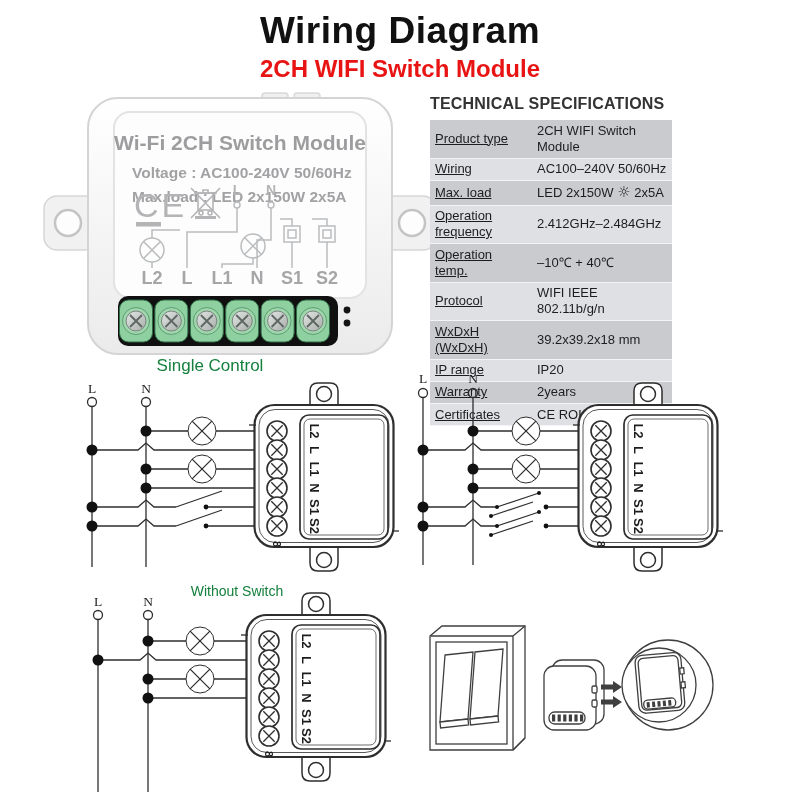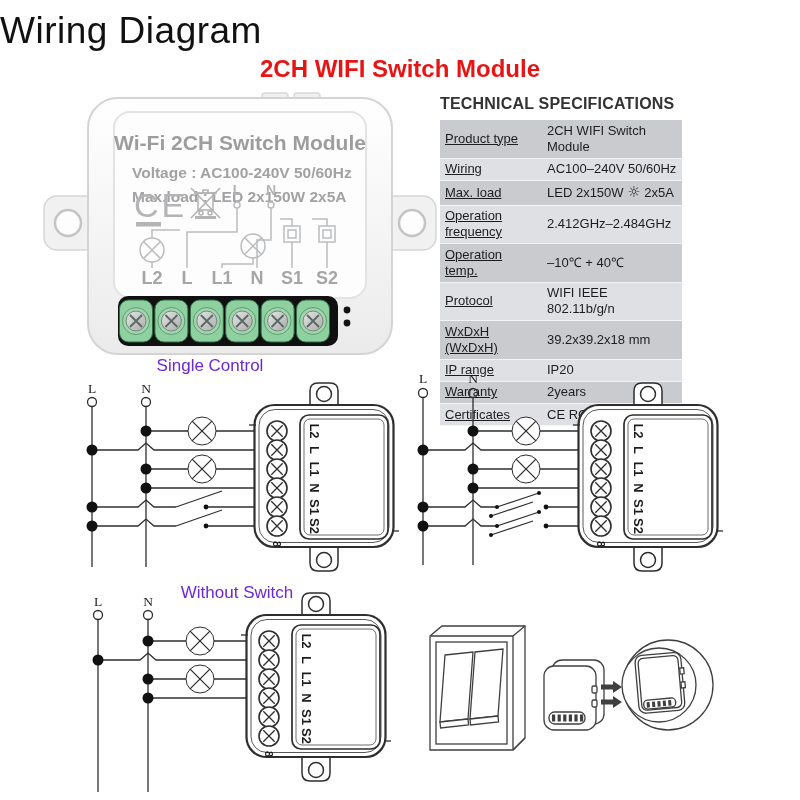--- a/index.html
+++ b/index.html
@@ -1,45 +1,45 @@
 <!DOCTYPE html>
 <html><head>
 <meta charset="utf-8">
 <style>
   * { margin:0; padding:0; box-sizing:border-box; }
   html,body { background:#fff; }
   body { width:800px; height:800px; font-family:"Liberation Sans",sans-serif; position:relative; }
   .page { position:absolute; left:0; top:0; width:800px; height:800px; background:#fff; overflow:hidden; }
 
-  .main-title { position:absolute; top:10px; left:0; width:800px; text-align:left;
-    font-size:37px; font-weight:400; color:#111; letter-spacing:.5px; }
+  .main-title { position:absolute; top:10px; left:0; width:800px; text-align:center;
+    font-size:37px; font-weight:700; color:#111; letter-spacing:.5px; }
   .sub-title { position:absolute; top:55px; left:0; width:800px; text-align:center;
     font-size:24px; font-weight:700; color:#e81414; }
 
   svg { position:absolute; overflow:visible; }
   .product-svg { left:40px; top:92px; }
   .sc-svg { left:60px; top:355px; }
   .ds-svg { left:400px; top:350px; }
   .ws-svg { left:60px; top:582px; }
   .inst-svg { left:420px; top:600px; }
 
-  .specs { position:absolute; left:440px; top:95px; width:242px; }
+  .specs { position:absolute; left:430px; top:95px; width:242px; }
   .specs-heading { font-size:16px; font-weight:600; color:#333; letter-spacing:.2px; margin-bottom:7px; white-space:nowrap; }
   .specs-table { border-collapse:collapse; width:100%; font-size:13px; color:#1d1d1f; }
   .specs-table td { padding:2.5px 5px; vertical-align:middle; border-bottom:1px solid #f3f4f6; line-height:1.25; }
   .specs-table td.k { width:99px;text-decoration:underline; }
   .specs-table td.v { padding-left:8px; }
   .specs-table tr:nth-child(odd) td { background:#c9cbcf; }
   .specs-table tr:nth-child(even) td { background:#dfe0e4; }
   .sun { font-family:"DejaVu Sans",sans-serif; font-weight:700; font-size:15px; color:#222; }
 
-  .diagram-title { position:absolute; font-size:17px; color:#6d28d9; text-align:center; width:200px; }
+  .diagram-title { position:absolute; font-size:17px; color:#15803d; text-align:center; width:200px; }
   .t-single { left:110px; top:356px; }
   .t-double { left:440px; top:348px; }
-  .t-without { left:137px; top:583px; font-size:17px; }
+  .t-without { left:137px; top:583px; font-size:14px; }
 
   
   .w  { stroke:#2e2e2e; stroke-width:1.3; fill:none; }
   .wm { stroke:#2e2e2e; fill:#fff; }
   .dot { fill:#111; stroke:none; }
   .d-serif { font:13.5px "Liberation Serif",serif; fill:#1c1c1c; }
   .d-term  { font:700 13px "Liberation Sans",sans-serif; fill:#1c1c1c; }
   .d-mark  { font:700 11px "Liberation Sans",sans-serif; fill:#1c1c1c; }
 
   

